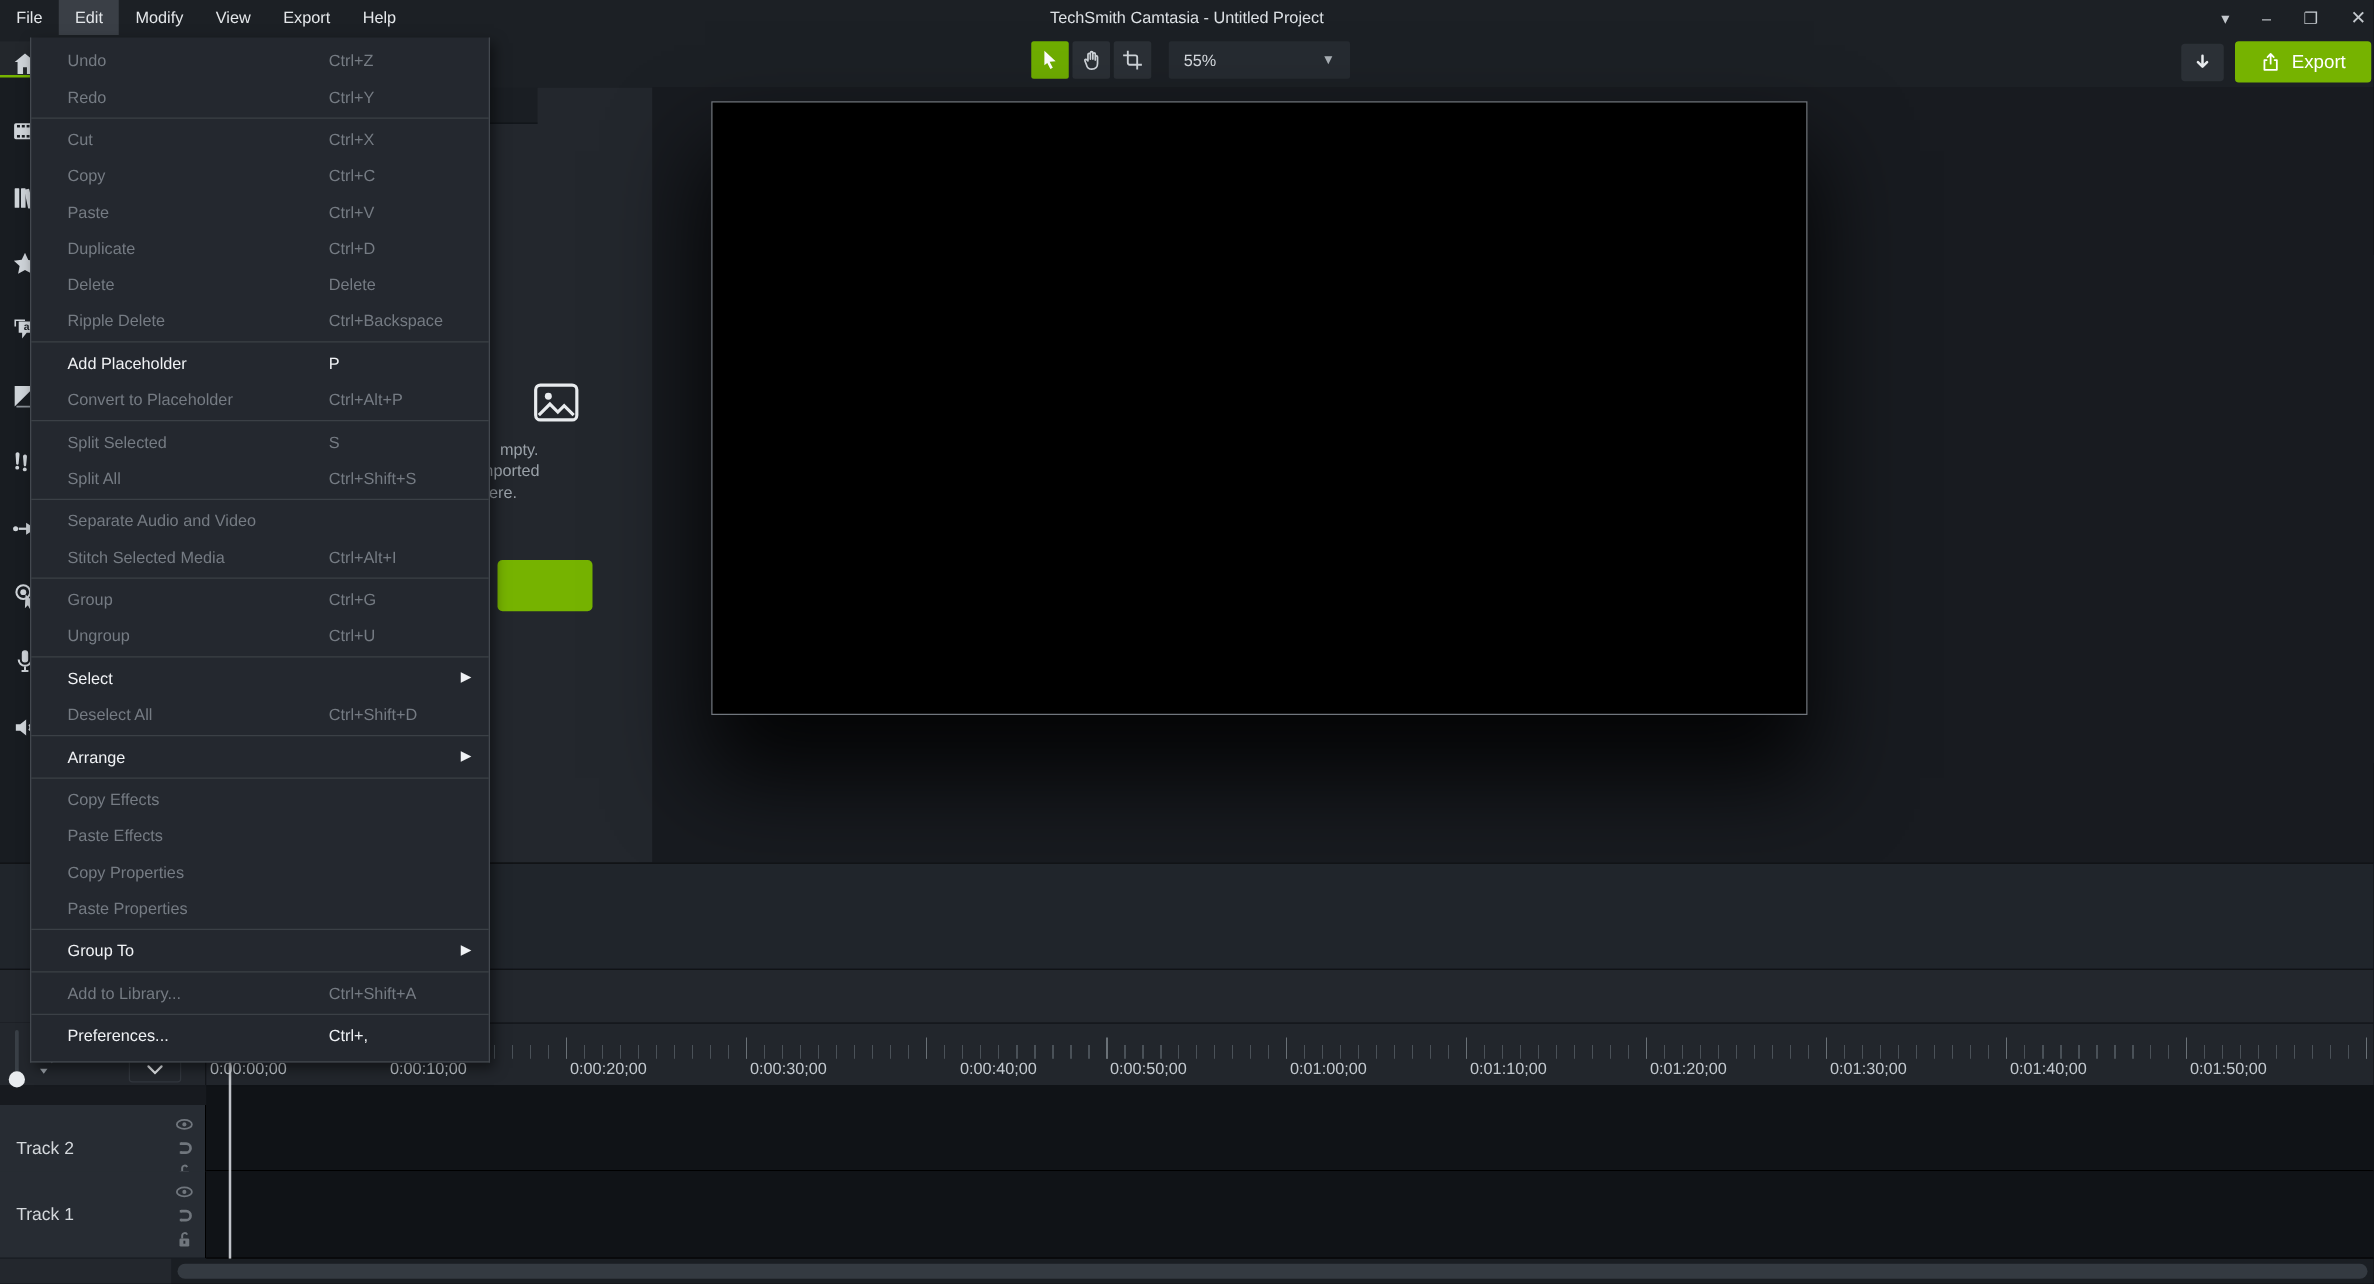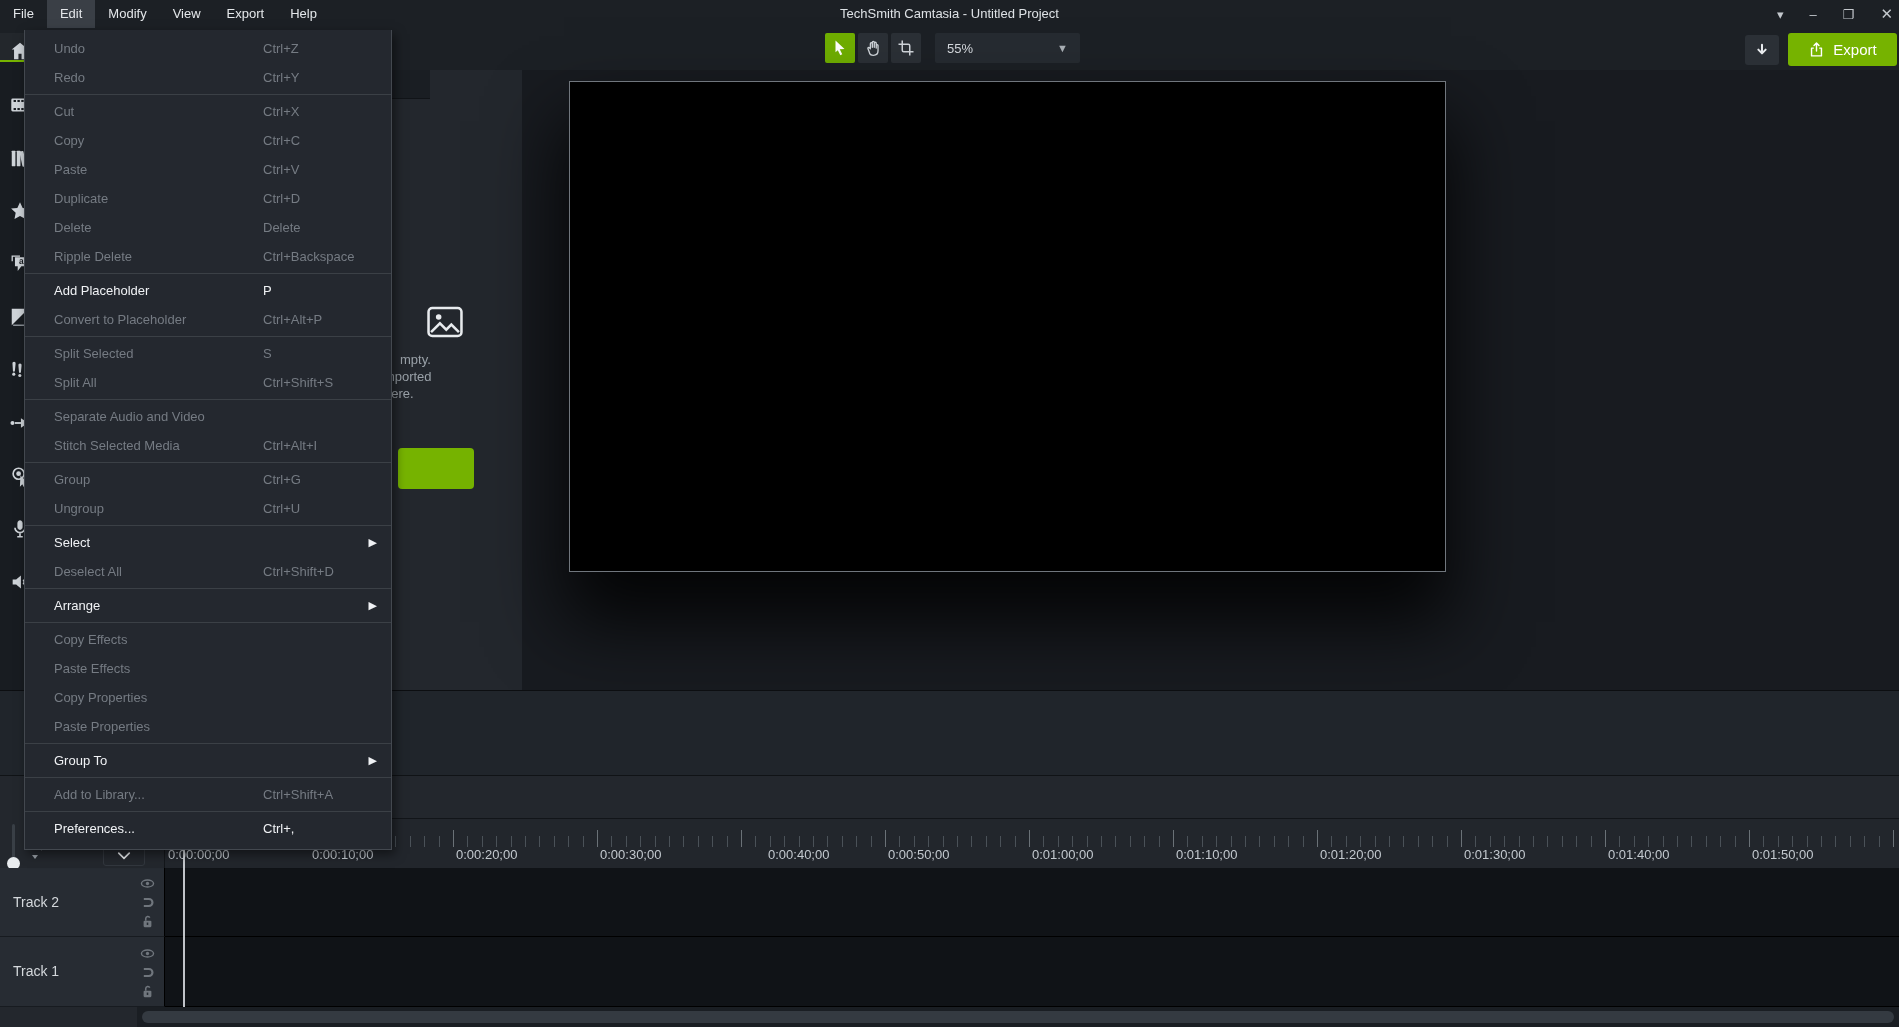--- a/index.html
+++ b/index.html
@@ -302,21 +302,21 @@
   <div id="collapse-btn" class="abs">
     <svg width="14" height="10" viewBox="0 0 24 16">
         <path fill="none" stroke="#e8ebee" stroke-width="3" stroke-linecap="round" d="M3 3l9 9 9-9"></path>
       </svg>
   </div>
   <div id="ph-tri" class="abs"></div>
   <div id="ph-head" class="abs"></div>
   <div id="ph-label" class="abs">0:00:00;00</div>
 
   <div id="tracks" class="abs">
-      <div class="trow-head" style="top: 0px; height: 69px;">
+      <div class="trow-head" style="top: 16px; height: 69px;">
         <span class="tname" style="top:25.5px">Track 2</span>
         <div class="ticol" style="top:0;height:69px">
           <svg width="17" height="17" viewBox="0 0 24 24">
             <ellipse cx="12" cy="12" rx="8.5" ry="5" fill="none" stroke="#70767d" stroke-width="2"></ellipse>
             <circle cx="12" cy="12" r="2.3" fill="#70767d"></circle>
           </svg>
           <svg width="17" height="17" viewBox="0 0 24 24">
             <path d="M8 7h6a5 5 0 0 1 0 10H8" fill="none" stroke="#70767d" stroke-width="3"></path>
             <path stroke="#70767d" stroke-width="2.4" d="M8 5.6v3M8 15.4v3"></path>
           </svg>

